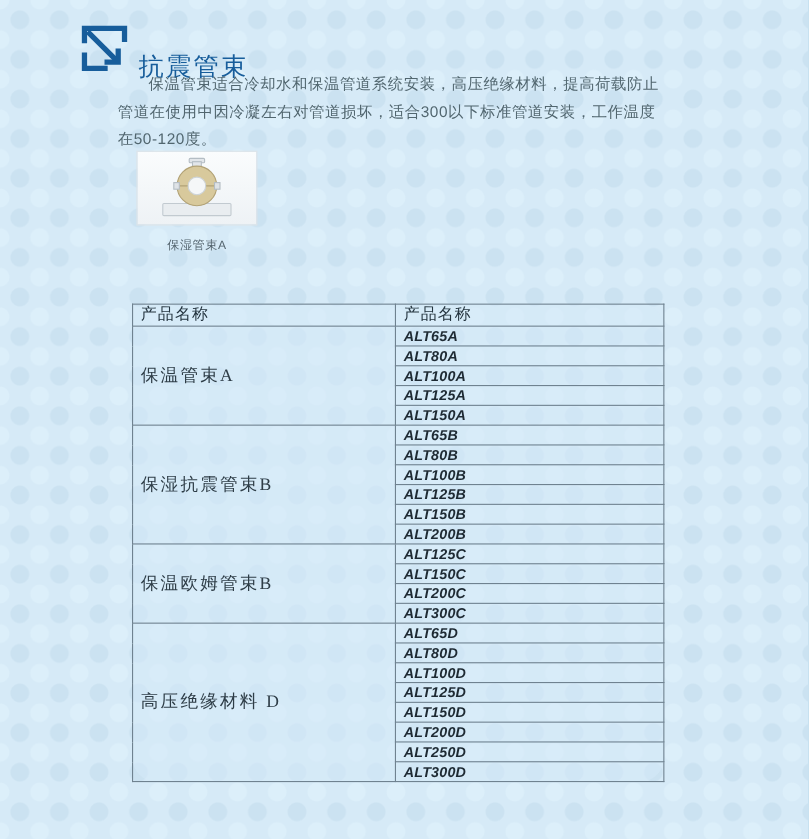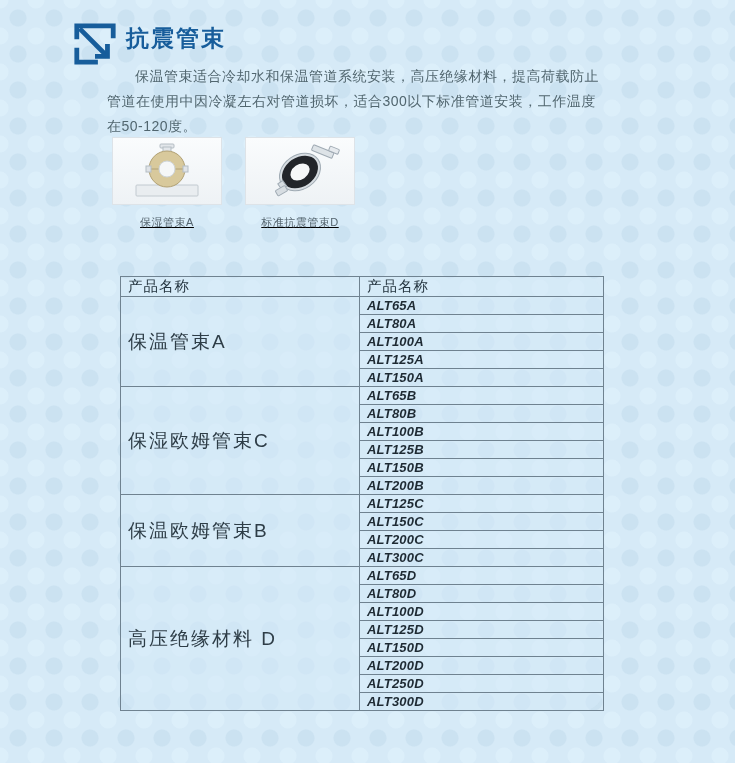--- a/index.html
+++ b/index.html
@@ -18,36 +18,36 @@
     background-position: 0 0, 18px 18px;
     font-family: "Liberation Sans", sans-serif;
   }
 
   
   .header-icon {
     position: absolute; left: 72px; top: 21px;
     width: 46px; height: 46px;
   }
   .page-title {
-    position: absolute; left: 126px; top: 23px;
-    font-size: 23px; font-weight: bold; letter-spacing: 2px;
+    position: absolute; left: 126px; top: 45px;
+    font-size: 23px; font-weight: normal; letter-spacing: 2px;
     color: #175d9b;
   }
 
   
   .description {
     position: absolute; left: 107px; top: 64px; width: 496px;
     font-size: 14px; line-height: 25px; text-indent: 2em;
     color: #51666f; letter-spacing: 0.5px;
   }
 
   
   .products {
-    position: absolute; left: 112px; top: 137px; width: 484px;
-    display: flex; gap: 23px; text-decoration: underline;
+    position: absolute; left: 124px; top: 137px; width: 484px;
+    display: flex; gap: 13px;
   }
   .product { width: 110px; }
   .card {
     width: 110px; height: 68px;
     background: linear-gradient(180deg, #fafcfd 0%, #eef2f5 100%);
     border: 1px solid #dde3e8;
     display: flex; align-items: center; justify-content: center;
   }
   .caption {
     margin-top: 10px; text-align: center;
@@ -65,22 +65,22 @@
     border: 1px solid #6f8290;
     text-align: left; vertical-align: middle;
     padding: 0 0 0 7px; height: 18px; line-height: 17px;
   }
   table.spec th {
     font-family: "Liberation Serif", serif;
     font-weight: normal; font-size: 14.5px; color: #24343f;
     height: 20px; letter-spacing: 1px;
   }
   td.name-cell {
-    font-family: Liberation Sans, sans-serif;
-    font-size: 19px; color: #2e3d47; letter-spacing: 2px;
+    font-family: Liberation Serif, serif;
+    font-size: 16px; color: #2e3d47; letter-spacing: 2px;
   }
   td.spec-cell {
     font-family: "Liberation Sans", sans-serif;
     font-size: 13px; font-weight: 700; color: #1e2a33;
     letter-spacing: 0.2px;
     font-style: italic;
   }
   .col-name { width: 239px; }
 </style>
 </head>
@@ -111,38 +111,20 @@
           <rect x="27" y="25" width="5" height="6" fill="#dfe3e7" stroke="#b4bdc4"></rect>
           <rect x="64" y="25" width="5" height="6" fill="#dfe3e7" stroke="#b4bdc4"></rect>
           <circle cx="48" cy="28" r="8" fill="#f5f7f8" stroke="#ced4d8"></circle>
         </svg>
       </div>
       <div class="caption">保湿管束A</div>
     </div>
 
 
 
-    <div class="product">
-      <div class="card">
-        <svg width="96" height="60" viewBox="0 0 96 60">
-          <g transform="rotate(22 72 10)">
-            <rect x="60" y="8" width="22" height="6" rx="1" fill="#dde3e7" stroke="#9faab3"></rect>
-            <rect x="76" y="3" width="10" height="5" rx="1" fill="#e6eaee" stroke="#9faab3"></rect>
-          </g>
-          <g transform="rotate(-35 48 31)">
-            <ellipse cx="48" cy="31" rx="22" ry="17" fill="#d7dde2" stroke="#9faab3"></ellipse>
-            <ellipse cx="48" cy="31" rx="19.5" ry="14.5" fill="#22252a"></ellipse>
-            <ellipse cx="48" cy="31" rx="10.5" ry="7.5" fill="#f5f7f8"></ellipse>
-            <rect x="23" y="28" width="6" height="7" fill="#d7dde2" stroke="#9faab3"></rect>
-          </g>
-          <rect x="24" y="47" width="11" height="6" rx="1" transform="rotate(-30 29 50)" fill="#d7dde2" stroke="#9faab3"></rect>
-        </svg>
-      </div>
-      <div class="caption">标准抗震管束D</div>
-    </div>
 
   </div>
 
   <div class="table-wrap">
     <table class="spec">
       <thead>
         <tr>
           <th class="col-name">产品名称</th>
           <th>产品名称</th>
         </tr>
@@ -158,21 +140,21 @@
           <tr>
             <td class="spec-cell">ALT100A</td>
           </tr>
           <tr>
             <td class="spec-cell">ALT125A</td>
           </tr>
           <tr>
             <td class="spec-cell">ALT150A</td>
           </tr>
           <tr>
-            <td rowspan="6" class="name-cell col-name">保湿欧姆管束C</td>
+            <td rowspan="6" class="name-cell col-name">保湿抗震管束B</td>
             <td class="spec-cell">ALT65B</td>
           </tr>
           <tr>
             <td class="spec-cell">ALT80B</td>
           </tr>
           <tr>
             <td class="spec-cell">ALT100B</td>
           </tr>
           <tr>
             <td class="spec-cell">ALT125B</td>

